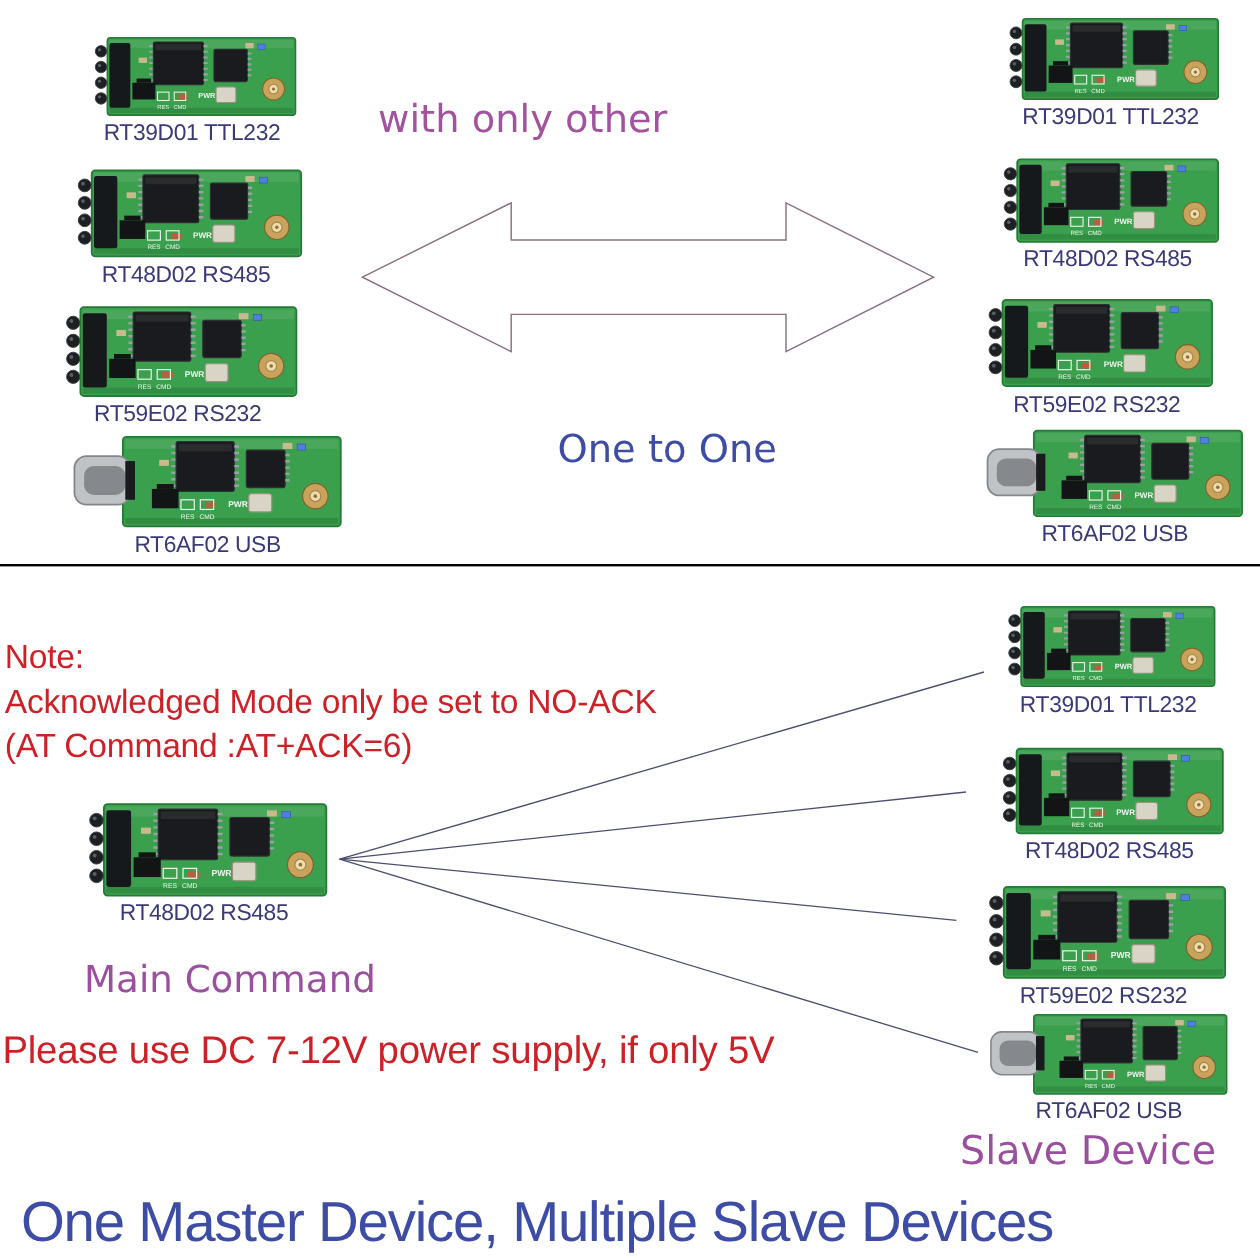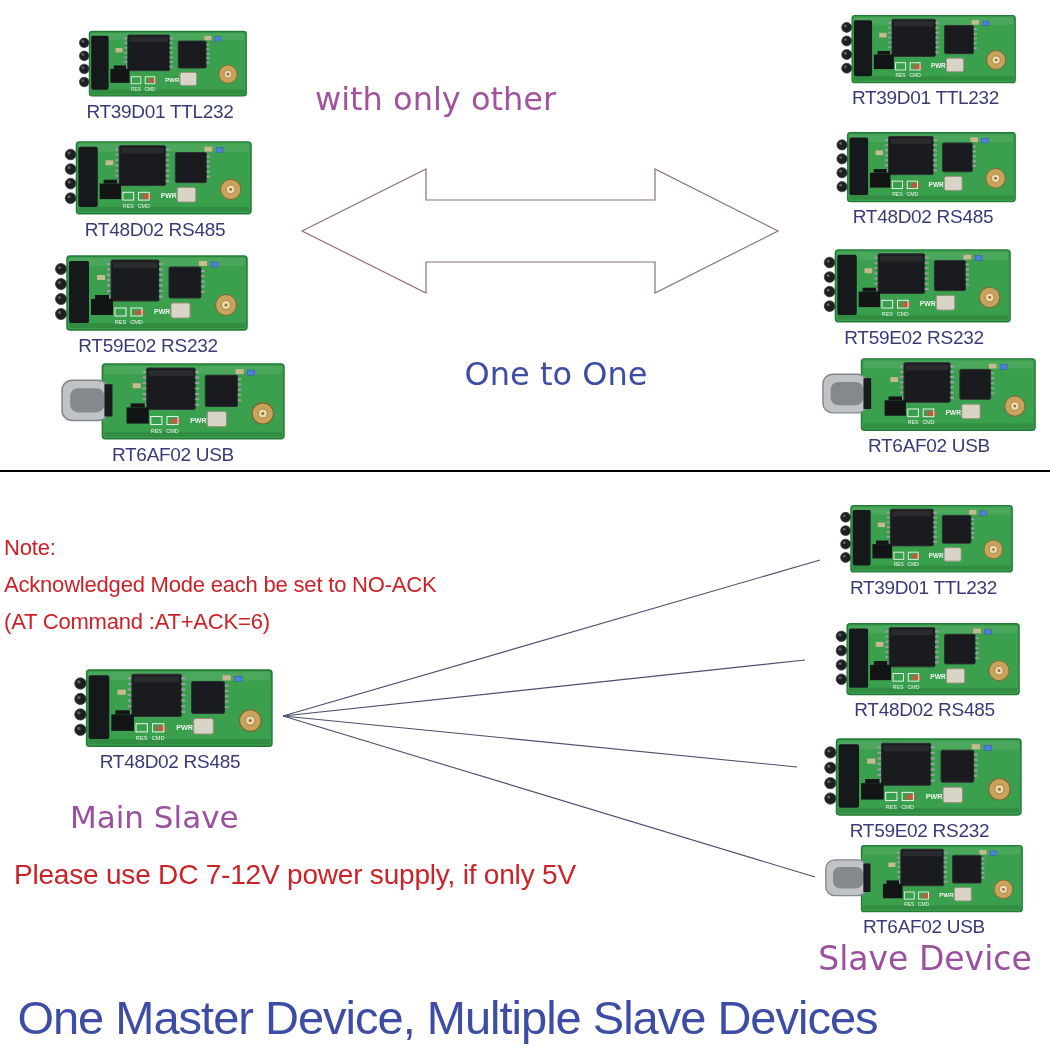--- a/index.html
+++ b/index.html
@@ -20,33 +20,33 @@
   .heading{
     left:315px;top:80px;width:480px;
     font-size:32px;line-height:39px;color:#a3539e;
   }
   .one-title{
     left:316px;top:331px;width:480px;text-align:center;
     font-size:32px;color:#3d4da5;margin-top:24px;
   }
   .note-block{
     left:4px;top:529px;width:720px;
-    font-family:"Liberation Sans",sans-serif;font-size:22px;line-height:37px;
+    font-family:"Liberation Sans",sans-serif;font-size:28px;line-height:37px;
     color:#cd2127;letter-spacing:-0.2px;
   }
   .power-block{
-    left:14px;top:856px;width:740px;
-    font-family:"Liberation Sans",sans-serif;font-size:28px;line-height:38px;
+    left:2px;top:856px;width:740px;
+    font-family:"Liberation Sans",sans-serif;font-size:32px;line-height:38px;
     color:#cd2127;letter-spacing:-0.2px;
   }
   .main-caption{
     left:70px;top:799px;font-size:31px;color:#9b4f9f;
   }
   .slave-caption{
-    left:800px;top:939px;width:250px;text-align:center;
+    left:800px;top:939px;width:250px;text-align:left;
     font-size:33px;color:#9b4f9f;
   }
   .footer-title{
     left:0;top:990px;width:895px;text-align:center;
     font-family:"Liberation Sans",sans-serif;font-size:47px;letter-spacing:-1px;
     color:#3d4da5;white-space:nowrap;
   }
   .divider{left:0;top:470px;width:1050px;height:2px;background:#000000;}
   .overlay{left:0;top:0;pointer-events:none;}
   .hiddefs{position:absolute;width:0;height:0;overflow:hidden;}
@@ -169,31 +169,31 @@
     <svg class="pcb" viewBox="0 0 224 80">
         <use href="#sym-usb"></use>
       </svg>
     <figcaption class="mlabel">RT6AF02 USB</figcaption>
   </figure>
 
   <div class="abs divider"></div>
 
   <div class="abs note-block">
     <div>Note:</div>
-    <div>Acknowledged Mode each be set to NO-ACK</div>
+    <div>Acknowledged Mode only be set to NO-ACK</div>
     <div>(AT Command :AT+ACK=6)</div>
   </div>
 
   <figure class="module" style="left:66px;top:666px;width:208px;margin:0;">
     <svg class="pcb" viewBox="0 0 202 80">
         <use href="#sym-pin"></use>
       </svg>
     <figcaption class="mlabel">RT48D02 RS485</figcaption>
   </figure>
-  <div class="abs main-caption">Main Slave</div>
+  <div class="abs main-caption">Main Command</div>
 
   <div class="abs power-block">
     <div>Please use DC 7-12V power supply, if only 5V</div>
   </div>
 
   <figure class="module" style="left:833px;top:502px;width:181px;margin:0;">
     <svg class="pcb" viewBox="0 0 202 80">
         <use href="#sym-pin"></use>
       </svg>
     <figcaption class="mlabel">RT39D01 TTL232</figcaption>

